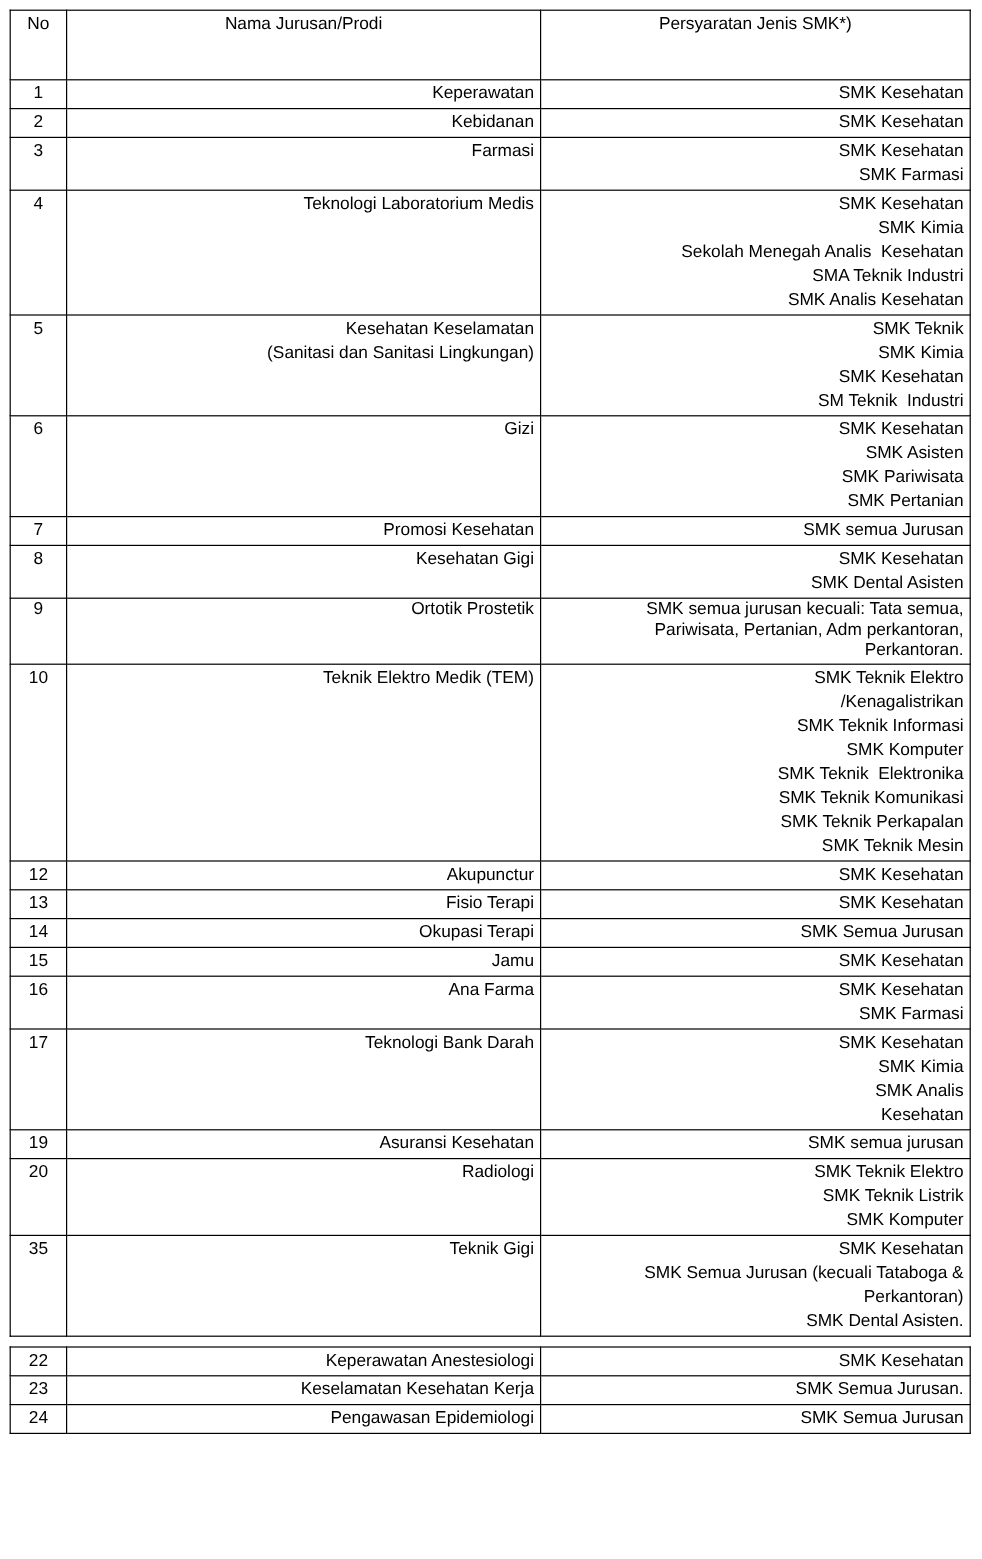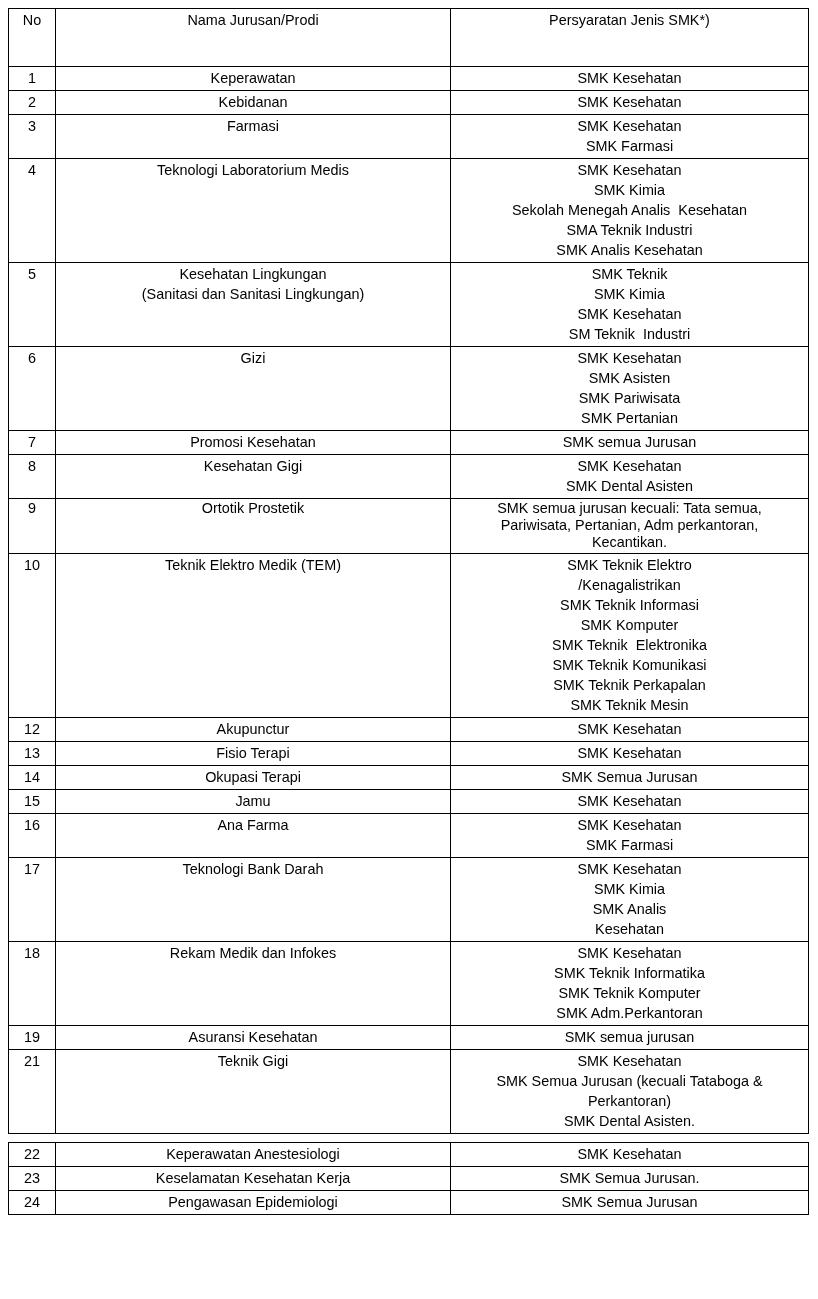--- a/index.html
+++ b/index.html
@@ -48,21 +48,21 @@
     height: 54px;
     vertical-align: middle;
     padding: 2px 4px;
   }
   td.cell-no {
     text-align: center;
     padding-left: 2px;
     padding-right: 2px;
   }
   td.cell-name, td.cell-req {
-    text-align: center;
+    text-align: right;
     margin-top: 24px;
   }
   .lines span {
     display: block;
     white-space: pre-wrap;
   }
   
   tr.tight td { line-height: 17px; }
 
   .table-gap { height: 8px; }
@@ -140,21 +140,21 @@
               <span>Sekolah Menegah Analis  Kesehatan</span>
               <span>SMA Teknik Industri</span>
               <span>SMK Analis Kesehatan</span>
             </div>
           </td>
         </tr>
         <tr>
           <td class="cell-no">5</td>
           <td class="cell-name">
             <div class="lines">
-              <span>Kesehatan Lingkungan</span>
+              <span>Kesehatan Keselamatan</span>
               <span>(Sanitasi dan Sanitasi Lingkungan)</span>
             </div>
           </td>
           <td class="cell-req">
             <div class="lines">
               <span>SMK Teknik</span>
               <span>SMK Kimia</span>
               <span>SMK Kesehatan</span>
               <span>SM Teknik  Industri</span>
             </div>
@@ -207,21 +207,21 @@
           <td class="cell-no">9</td>
           <td class="cell-name">
             <div class="lines">
               <span>Ortotik Prostetik</span>
             </div>
           </td>
           <td class="cell-req">
             <div class="lines">
               <span>SMK semua jurusan kecuali: Tata semua,</span>
               <span>Pariwisata, Pertanian, Adm perkantoran,</span>
-              <span>Kecantikan.</span>
+              <span>Perkantoran.</span>
             </div>
           </td>
         </tr>
         <tr>
           <td class="cell-no">10</td>
           <td class="cell-name">
             <div class="lines">
               <span>Teknik Elektro Medik (TEM)</span>
             </div>
           </td>
@@ -314,50 +314,49 @@
           <td class="cell-req">
             <div class="lines">
               <span>SMK Kesehatan</span>
               <span>SMK Kimia</span>
               <span>SMK Analis</span>
               <span>Kesehatan</span>
             </div>
           </td>
         </tr>
         <tr>
-          <td class="cell-no">18</td>
-          <td class="cell-name">
-            <div class="lines">
-              <span>Rekam Medik dan Infokes</span>
-            </div>
-          </td>
-          <td class="cell-req">
-            <div class="lines">
-              <span>SMK Kesehatan</span>
-              <span>SMK Teknik Informatika</span>
-              <span>SMK Teknik Komputer</span>
-              <span>SMK Adm.Perkantoran</span>
-            </div>
-          </td>
-        </tr>
-        <tr>
           <td class="cell-no">19</td>
           <td class="cell-name">
             <div class="lines">
               <span>Asuransi Kesehatan</span>
             </div>
           </td>
           <td class="cell-req">
             <div class="lines">
               <span>SMK semua jurusan</span>
             </div>
           </td>
         </tr>
         <tr>
-          <td class="cell-no">21</td>
+          <td class="cell-no">20</td>
+          <td class="cell-name">
+            <div class="lines">
+              <span>Radiologi</span>
+            </div>
+          </td>
+          <td class="cell-req">
+            <div class="lines">
+              <span>SMK Teknik Elektro</span>
+              <span>SMK Teknik Listrik</span>
+              <span>SMK Komputer</span>
+            </div>
+          </td>
+        </tr>
+        <tr>
+          <td class="cell-no">35</td>
           <td class="cell-name">
             <div class="lines">
               <span>Teknik Gigi</span>
             </div>
           </td>
           <td class="cell-req">
             <div class="lines">
               <span>SMK Kesehatan</span>
               <span>SMK Semua Jurusan (kecuali Tataboga &amp;</span>
               <span>Perkantoran)</span>

